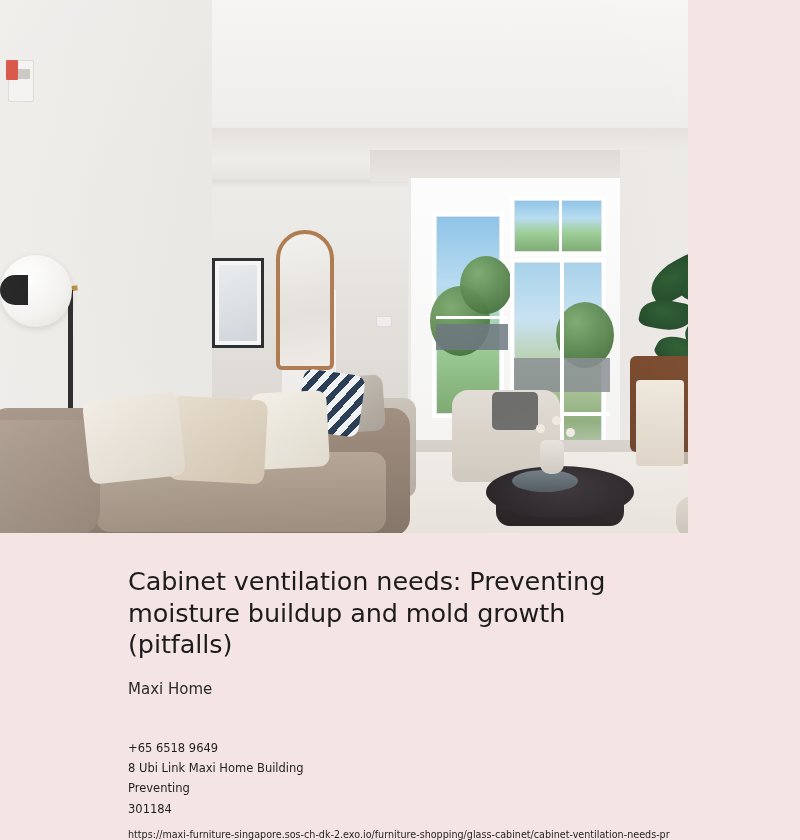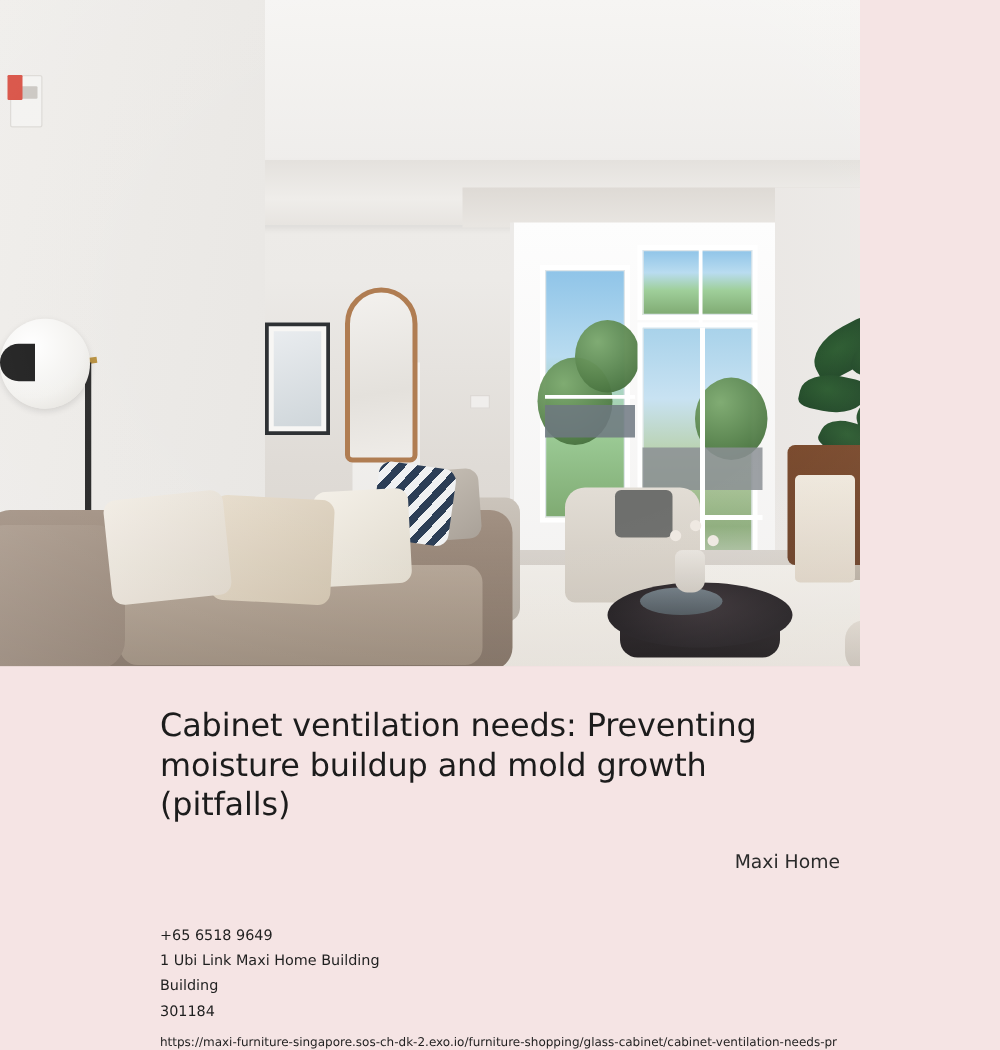--- a/index.html
+++ b/index.html
@@ -289,21 +289,20 @@
     line-height: 1.24;
     color: #1c1c1c;
     font-weight: 400;
     letter-spacing: -0.1px;
     max-width: 570px;
   }
   .brand {
     margin-top: 19px;
     font-size: 15px;
     color: #2a2a2a;
-    text-align: right;
   }
   .meta {
     margin-top: 40px;
     font-size: 11.5px;
     line-height: 1.76;
     color: #1f1f1f;
   }
   .url {
     margin-top: 9px;
     font-size: 9.6px;
@@ -400,20 +399,20 @@
     <div class="sofa-right"></div>
 
     <div class="hero-veil"></div>
   </div>
 
   <div class="content">
     <h1 class="title">Cabinet ventilation needs: Preventing moisture buildup and mold growth (pitfalls)</h1>
     <div class="brand">Maxi Home</div>
     <div class="meta">
       <div>+65 6518 9649</div>
-      <div>1 Ubi Link Maxi Home Building</div>
-      <div>Building</div>
+      <div>8 Ubi Link Maxi Home Building</div>
+      <div>Preventing</div>
       <div>301184</div>
     </div>
     <div class="url">https://maxi-furniture-singapore.sos-ch-dk-2.exo.io/furniture-shopping/glass-cabinet/cabinet-ventilation-needs-preventing-moisture-buildup-and-mold-growth-pitfalls.html</div>
   </div>
 
 </div>
 
 </body></html>

